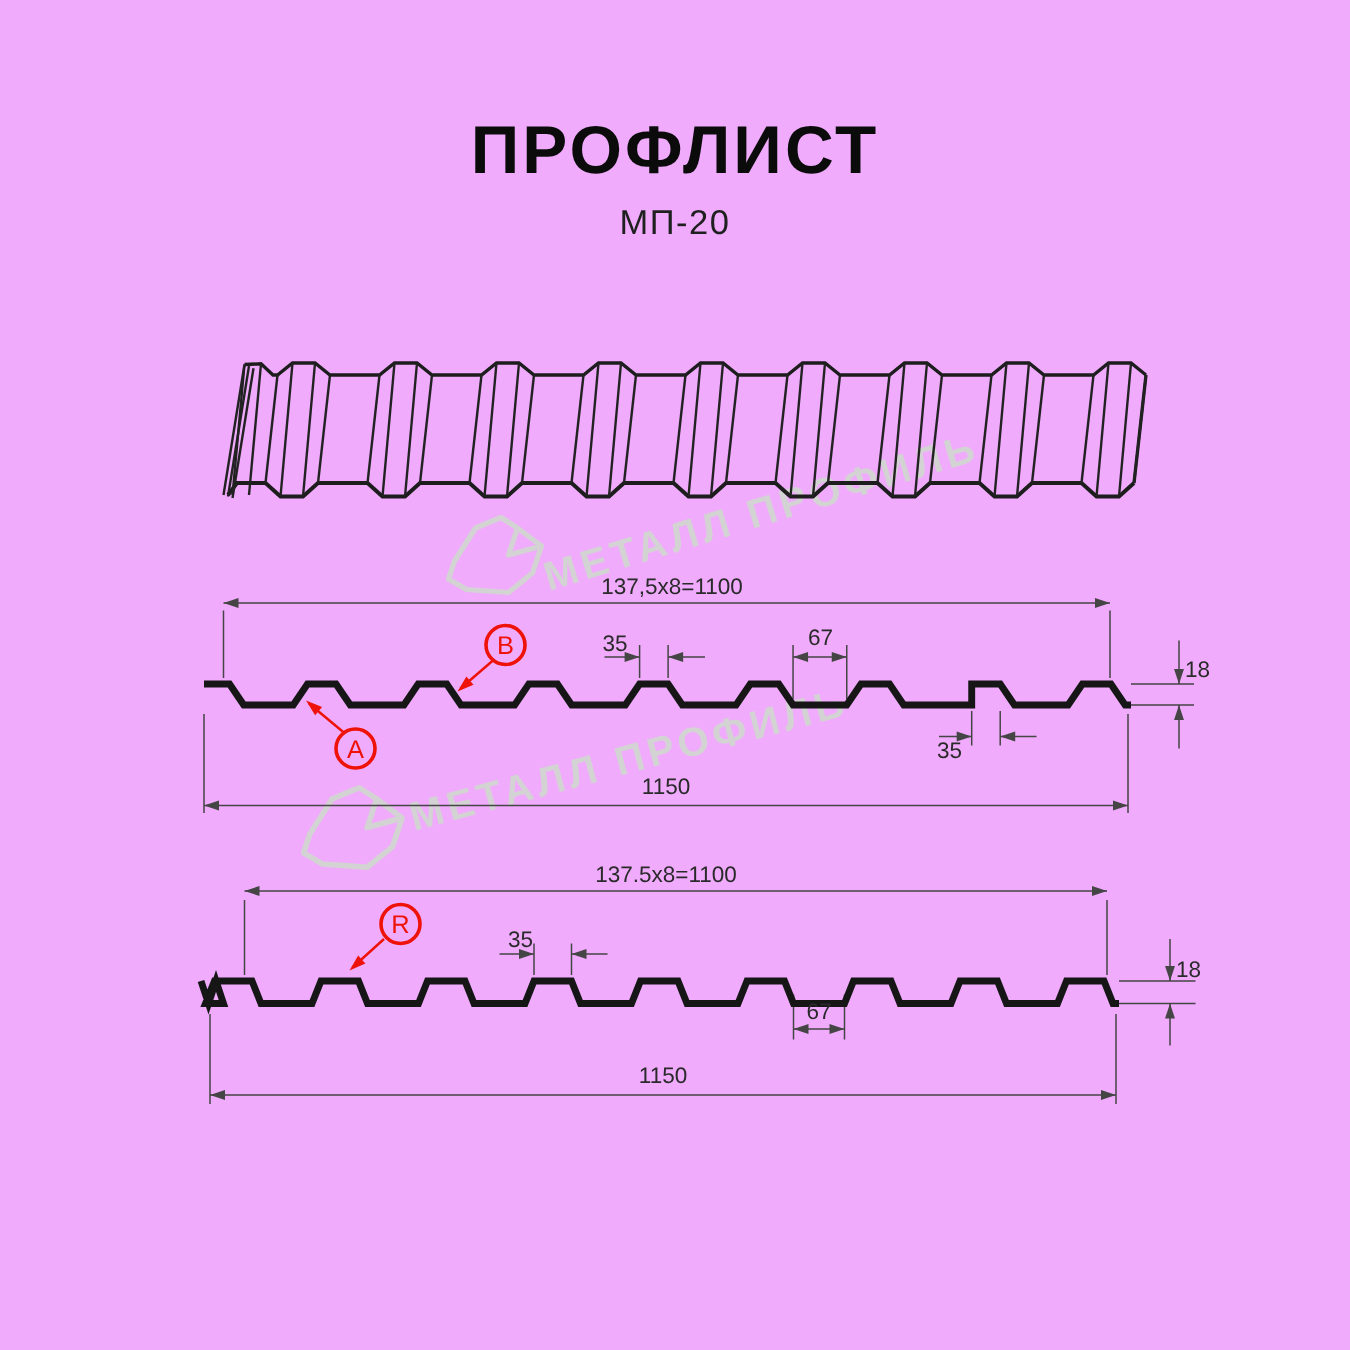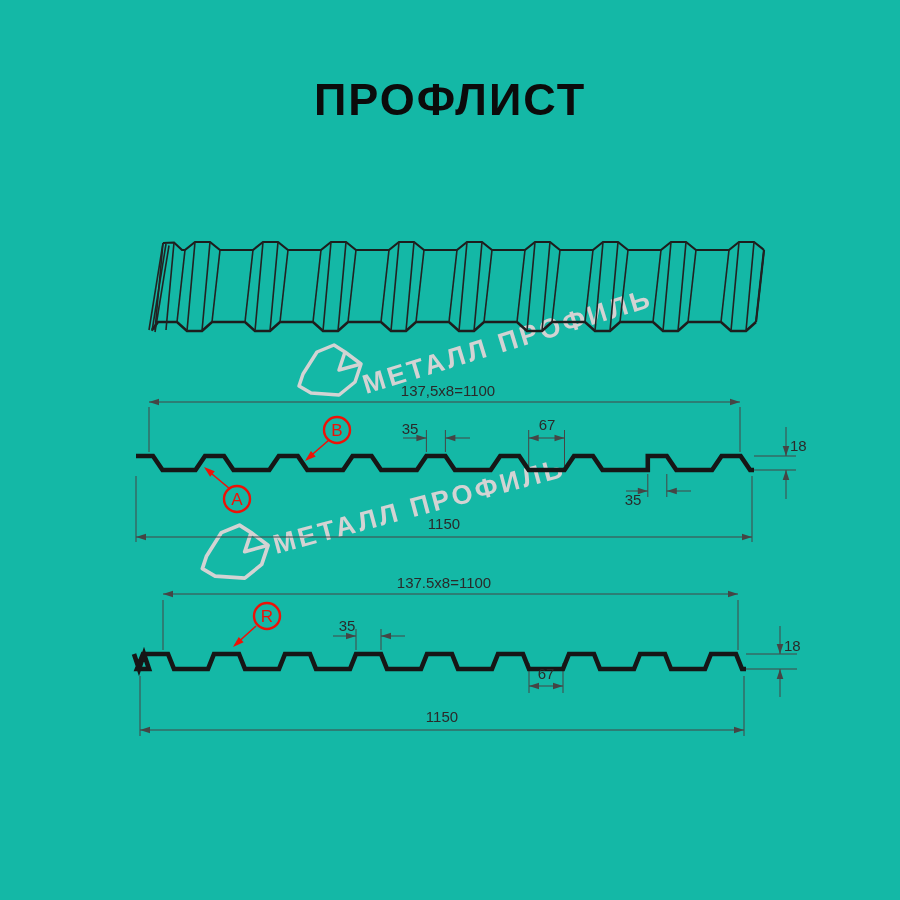--- a/index.html
+++ b/index.html
@@ -1,35 +1,36 @@
 <!DOCTYPE html>
 <html><head>
 <meta charset="utf-8">
 <style>
   html,body{margin:0;padding:0;background:#fff;}
-  .stage{position:relative;width:900px;height:900px;background:#14b8a6;
+  .stage{position:relative;width:900px;height:900px;background:#f0abfc;
          font-family:"Liberation Sans",sans-serif;overflow:hidden;}
   header{position:absolute;top:74px;left:0;width:100%;text-align:center;z-index:3;}
   h1{margin:0;font-size:45px;font-weight:700;letter-spacing:2px;color:#0b0b0b;}
   .subtitle{margin-top:9px;font-size:23px;font-weight:500;letter-spacing:1px;color:#1f1f1f;}
   footer{position:absolute;top:803px;left:0;width:100%;text-align:center;z-index:3;}
   .thickness{font-size:21px;font-weight:500;letter-spacing:0.6px;color:#3a3a3a;}
   svg.drawing{position:absolute;top:0;left:0;}
   text.dim{font-family:"Liberation Sans",sans-serif;font-size:15px;fill:#2a2a2a;text-anchor:middle;}
   text.dim.start{text-anchor:start;}
   text.callout{font-family:"Liberation Sans",sans-serif;font-size:17px;text-anchor:middle;}
   text.wm{font-family:"Liberation Sans",sans-serif;font-size:27px;font-weight:700;letter-spacing:3px;}
 </style>
 </head>
 <body>
 
 <div class="stage">
 
   <header>
     <h1>ПРОФЛИСТ</h1>
+    <div class="subtitle">МП-20</div>
   </header>
 
   <svg class="drawing" width="900" height="900" viewBox="0 0 900 900">
 
     <g id="wm-layer">
       <g transform="translate(293,342)">
         <path d="M10,32 L24,10 L41,3 L52,10 L68,22 L62,40 L46,53 L18,51 L6,44 Z" fill="none" stroke="#d3d3d3" stroke-width="3.5" stroke-linejoin="round"></path>
         <path d="M52,10 L46,28 L68,22" fill="none" stroke="#d3d3d3" stroke-width="3.5" stroke-linejoin="round"></path>
       </g>
       <text class="wm" transform="translate(366,394) rotate(-17)" fill="#d3d3d3">МЕТАЛЛ ПРОФИЛЬ</text>

